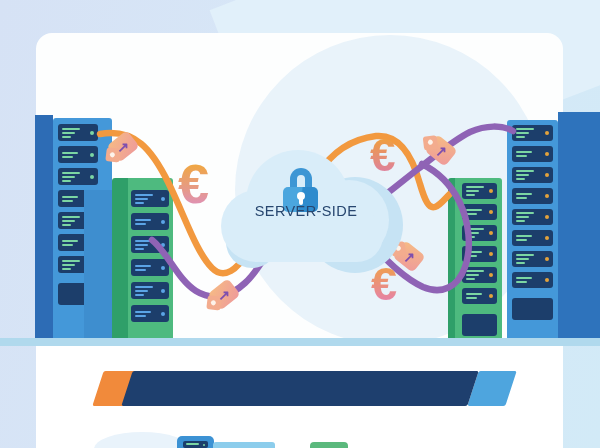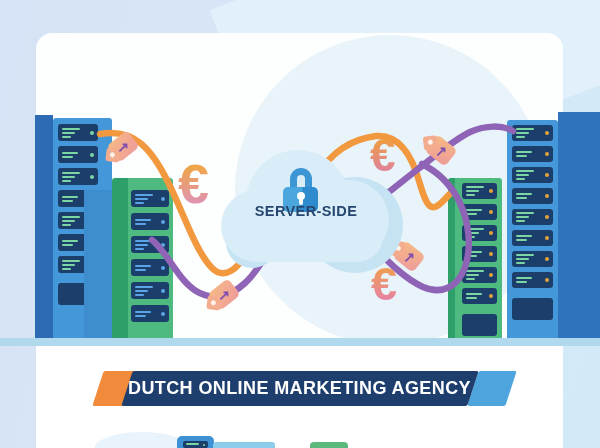--- a/index.html
+++ b/index.html
@@ -70,21 +70,21 @@
   
   .cloud-part{position:absolute;border-radius:50%;background:#d9edf9;}
   .cloud-back{background:#c6e3f4;}
   .cb1{left:307px;top:177px;width:96px;height:96px;}
   .cb2{left:226px;top:216px;width:52px;height:52px;}
   .cp1{left:246px;top:150px;width:104px;height:104px;}
   .cp2{left:221px;top:190px;width:72px;height:72px;}
   .cp3{left:309px;top:180px;width:80px;height:80px;}
   .cp4{left:237px;top:210px;width:146px;height:52px;border-radius:26px;}
   .cloud-text{position:absolute;left:226px;top:204px;width:160px;text-align:center;
-              color:#27466f;font-weight:bold;font-size:14.5px;letter-spacing:.4px;line-height:1;}
+              color:#27466f;font-weight:normal;font-size:14.5px;letter-spacing:.4px;line-height:1;}
   .cloud-text .l2{margin-top:7px;}
   
   .lock-shackle{position:absolute;left:290px;top:168px;width:22px;height:24px;
        border:7px solid #3d96d4;border-bottom:none;border-radius:12px 12px 0 0;box-sizing:border-box;}
   .lock-body{position:absolute;left:283px;top:187px;width:35px;height:25px;border-radius:5px;
        background:linear-gradient(100deg,#4ba6de 48%,#2e8bcd 52%);}
   .lock-hole{position:absolute;left:297px;top:192px;width:8px;height:8px;border-radius:50%;background:#fff;}
   .lock-stem{position:absolute;left:299px;top:197px;width:4px;height:8px;border-radius:2px;background:#fff;}
 
   
@@ -378,21 +378,20 @@
   <div class="cloud-text">
     <div class="l1">SERVER-SIDE</div>
   </div>
 
   <div class="floor"></div>
   <div class="card2"></div>
 
   <div class="pg pg-orange"></div>
   <div class="pg pg-navy"></div>
   <div class="pg pg-blue"></div>
-  <div class="banner-text">DUTCH ONLINE MARKETING AGENCY</div>
 
   <div class="abs blob"></div>
   <div class="abs dev"></div>
   <div class="abs dev-screen"></div>
   <div class="abs dev-line"></div>
   <div class="abs dev-dot"></div>
   <div class="abs bar-blue"></div>
   <div class="abs bar-green"></div>
 </div>
 

